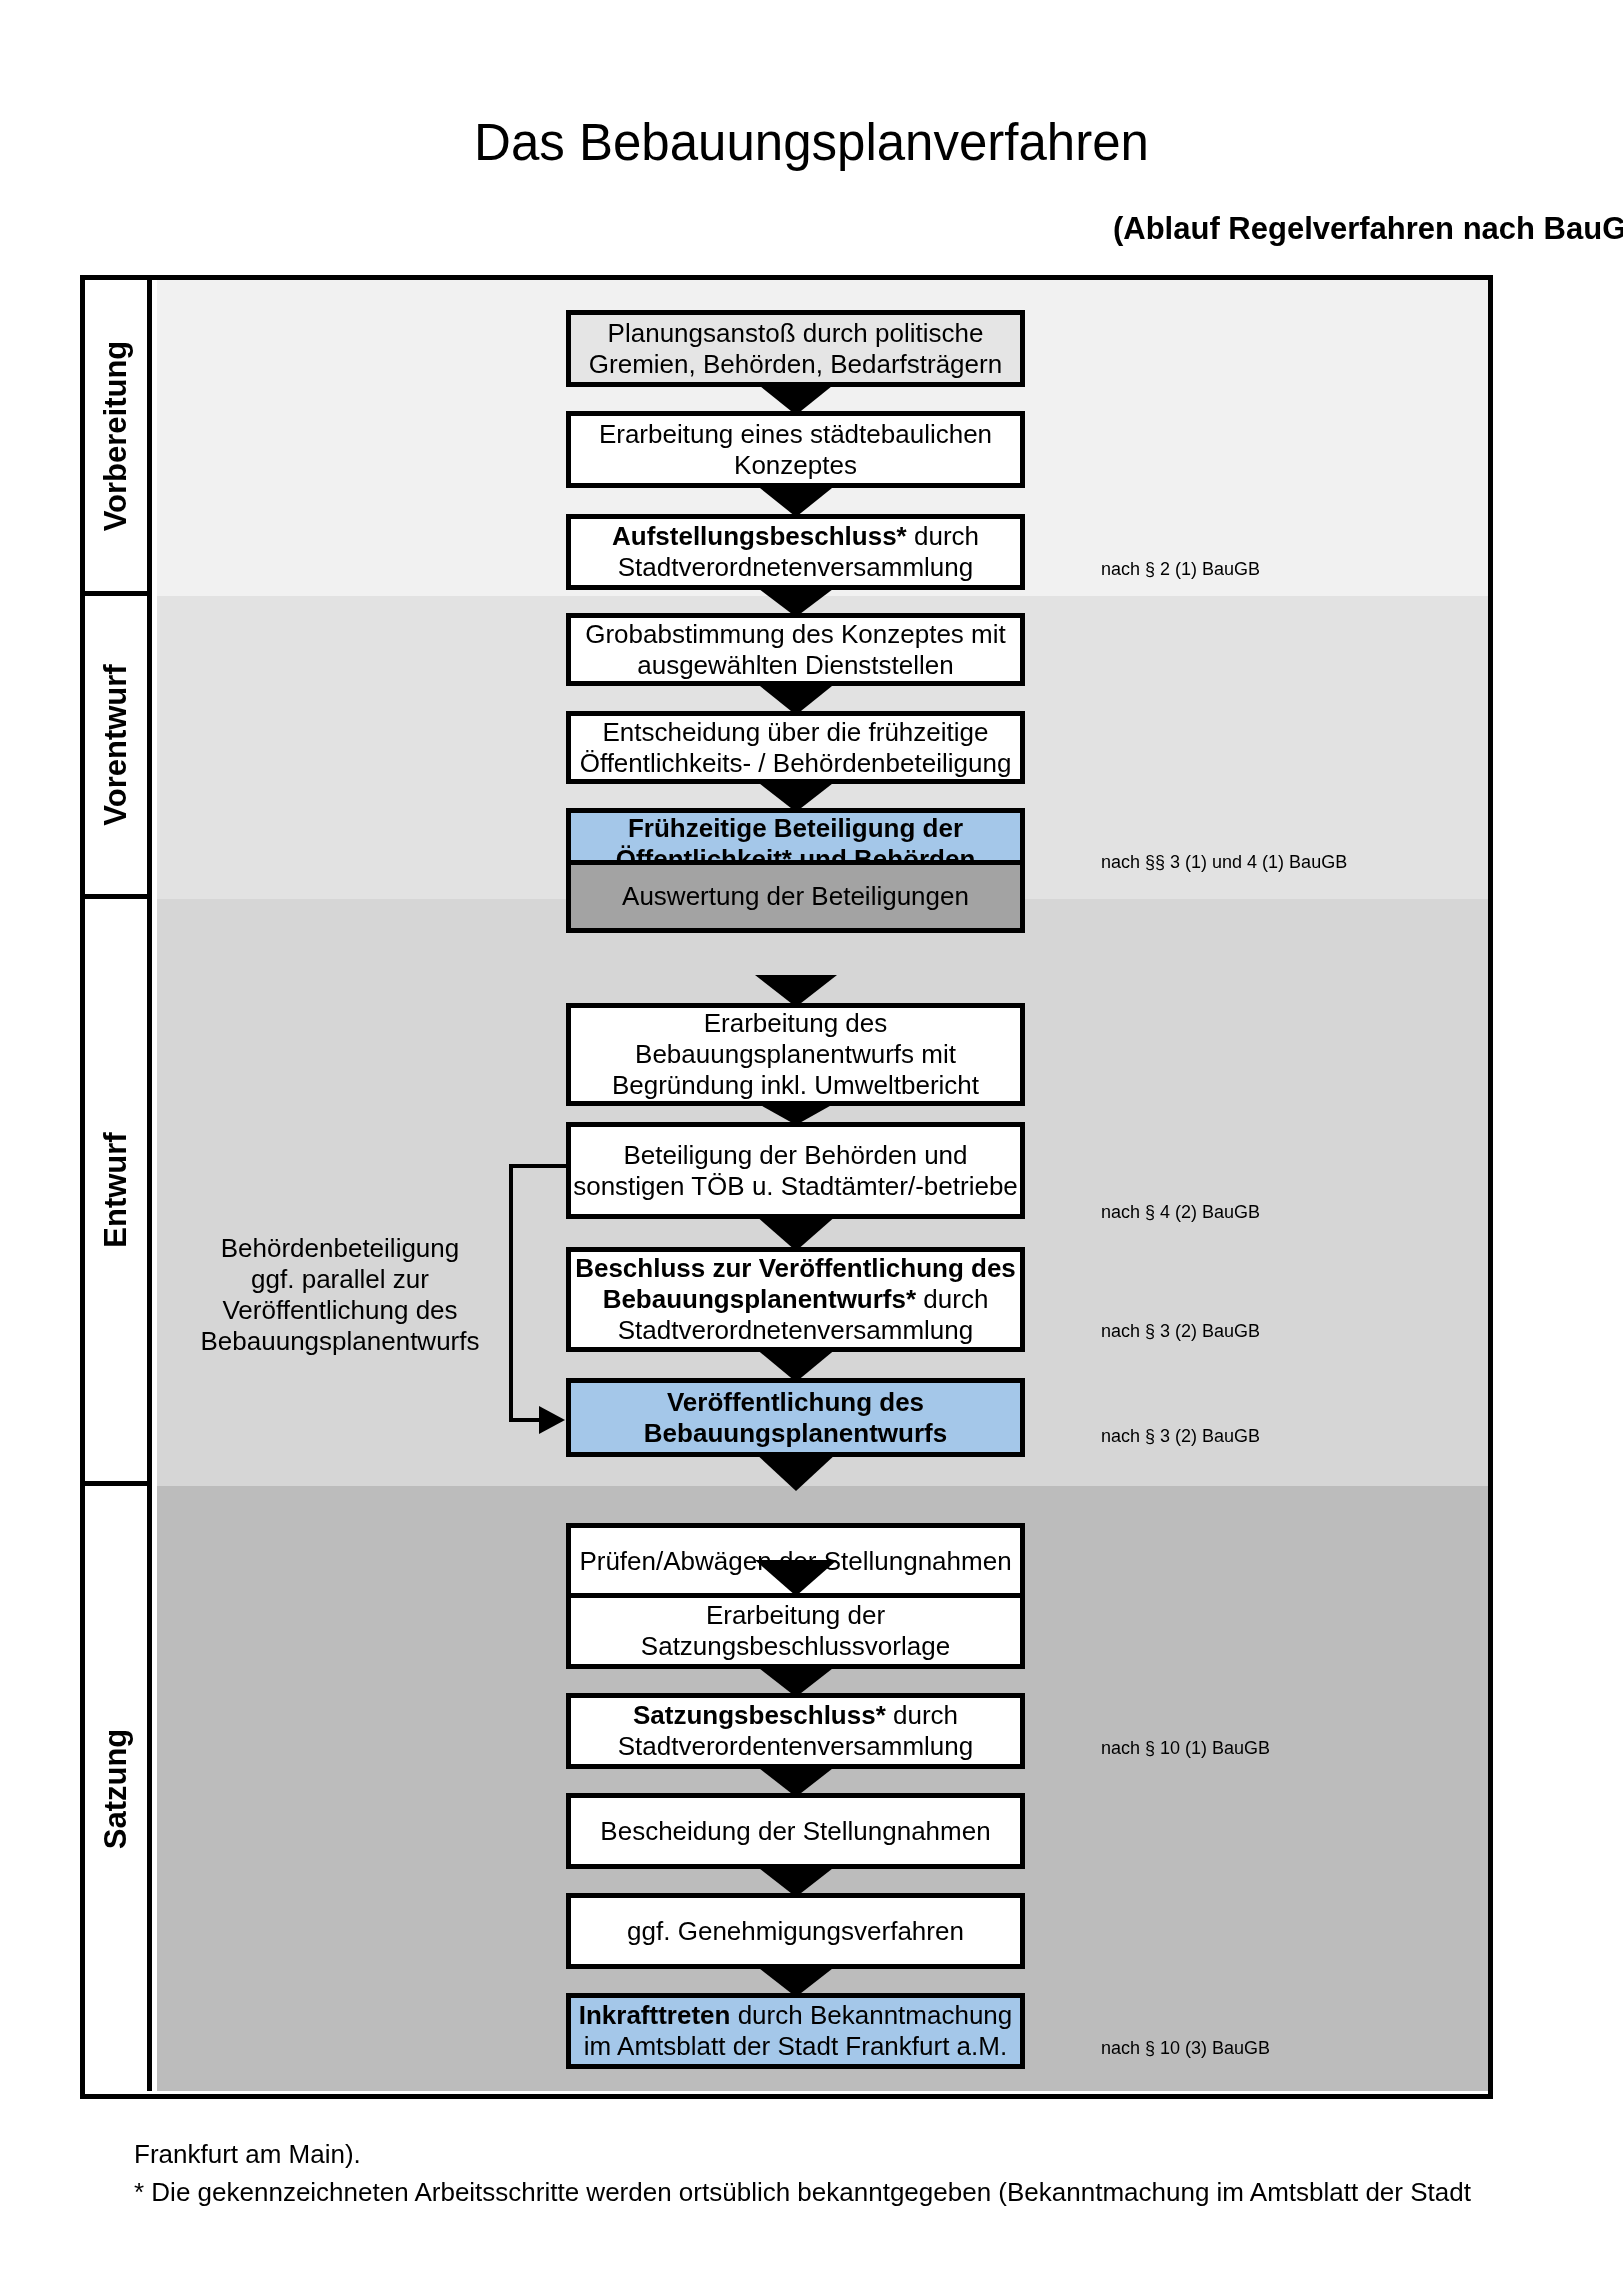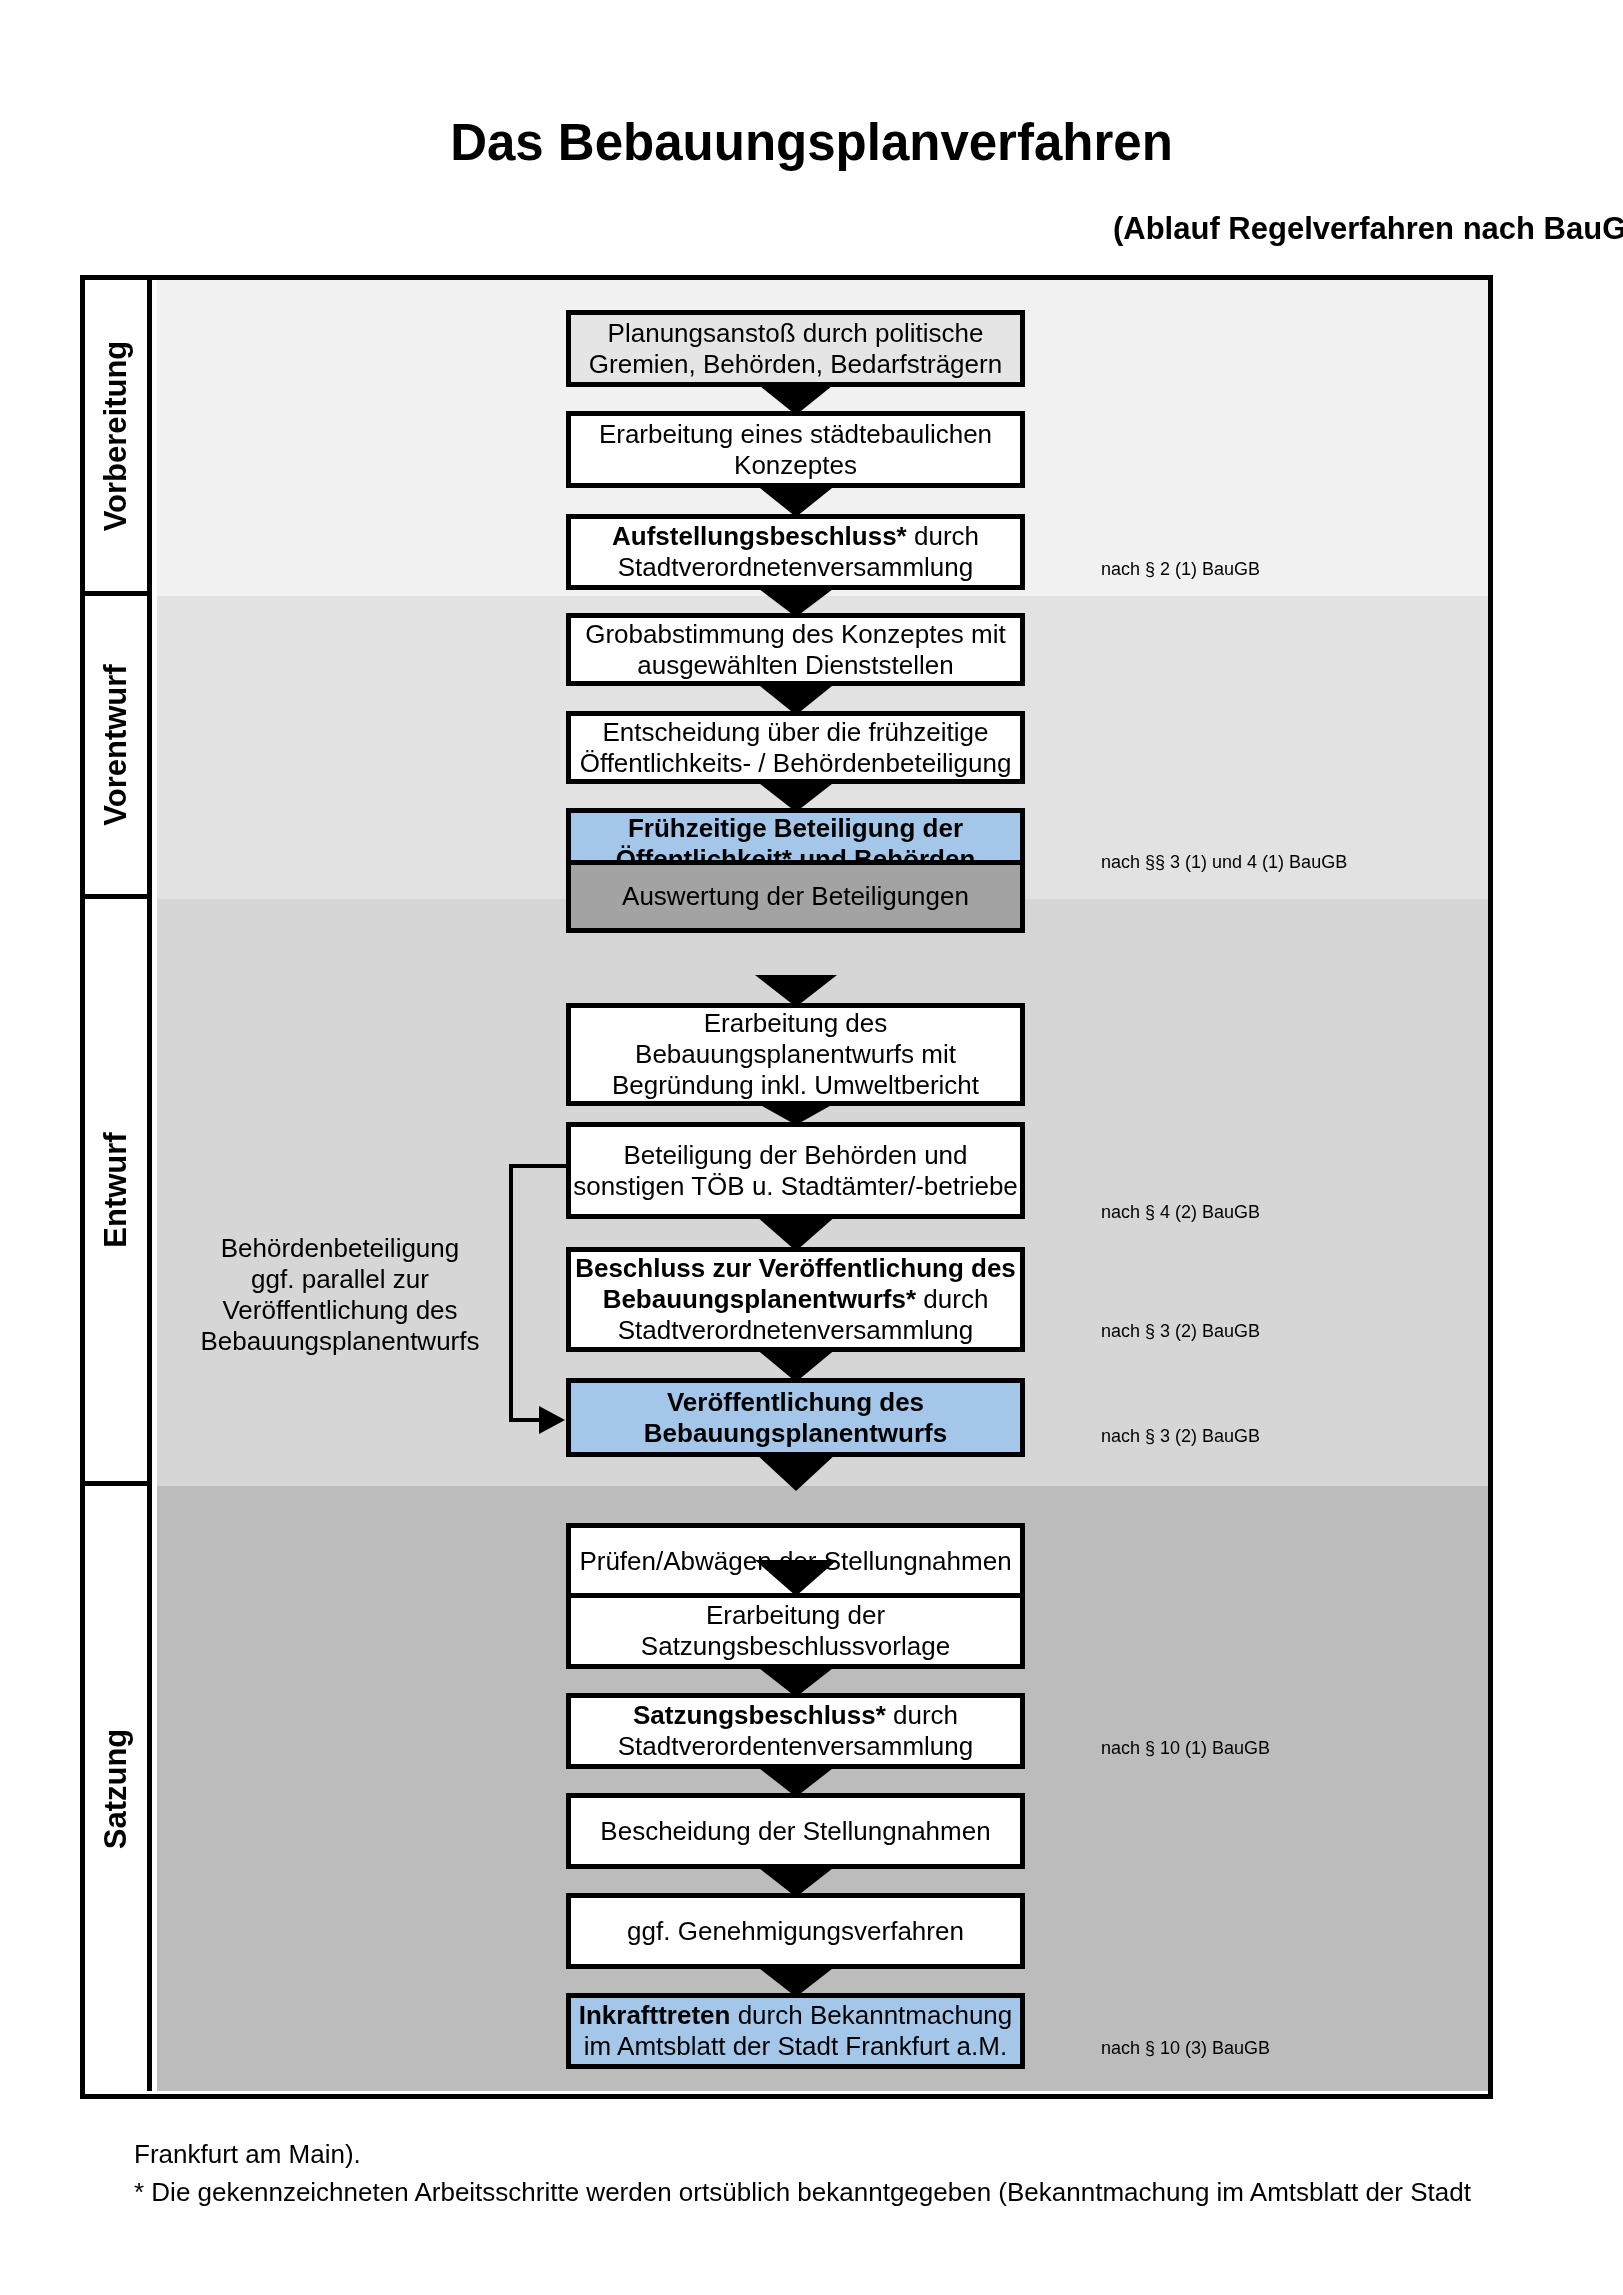--- a/index.html
+++ b/index.html
@@ -1,20 +1,20 @@
 <!DOCTYPE html>
 <html style="font-size:10.5px"><head>
 <meta charset="utf-8">
 <style>
   html,body{margin:0;padding:0;background:#ffffff;}
   body{width:1623px;height:2295px;position:relative;overflow:hidden;
        font-family:"Liberation Sans",sans-serif;color:#000;}
   .canvas{position:absolute;left:0;top:0;width:1623px;height:2295px;}
   .title{position:absolute;left:0;top:113px;width:1623px;text-align:center;
-         font-size:51px;font-weight:bold;letter-spacing:0px;}
+         font-size:51px;font-weight:normal;letter-spacing:0px;}
   .subtitle{position:absolute;left:0;top:211px;width:1623px;text-align:right;
             font-size:31px;font-weight:bold;padding-left:36px;}
   .frame{position:absolute;left:80px;top:275px;width:1413px;height:1824px;
          border:5.9px solid #000;box-sizing:border-box;background:#fff;}
   .sidebar-cell{position:absolute;left:0;width:67px;background:#fff;
                 border-right:5.2px solid #000;box-sizing:border-box;
                 display:flex;align-items:center;justify-content:center;}
   .sidebar-cell.divider{border-bottom:5.2px solid #000;}
   .phase-label{transform:rotate(-90deg);white-space:nowrap;
                font-size:31px;font-weight:bold;}

